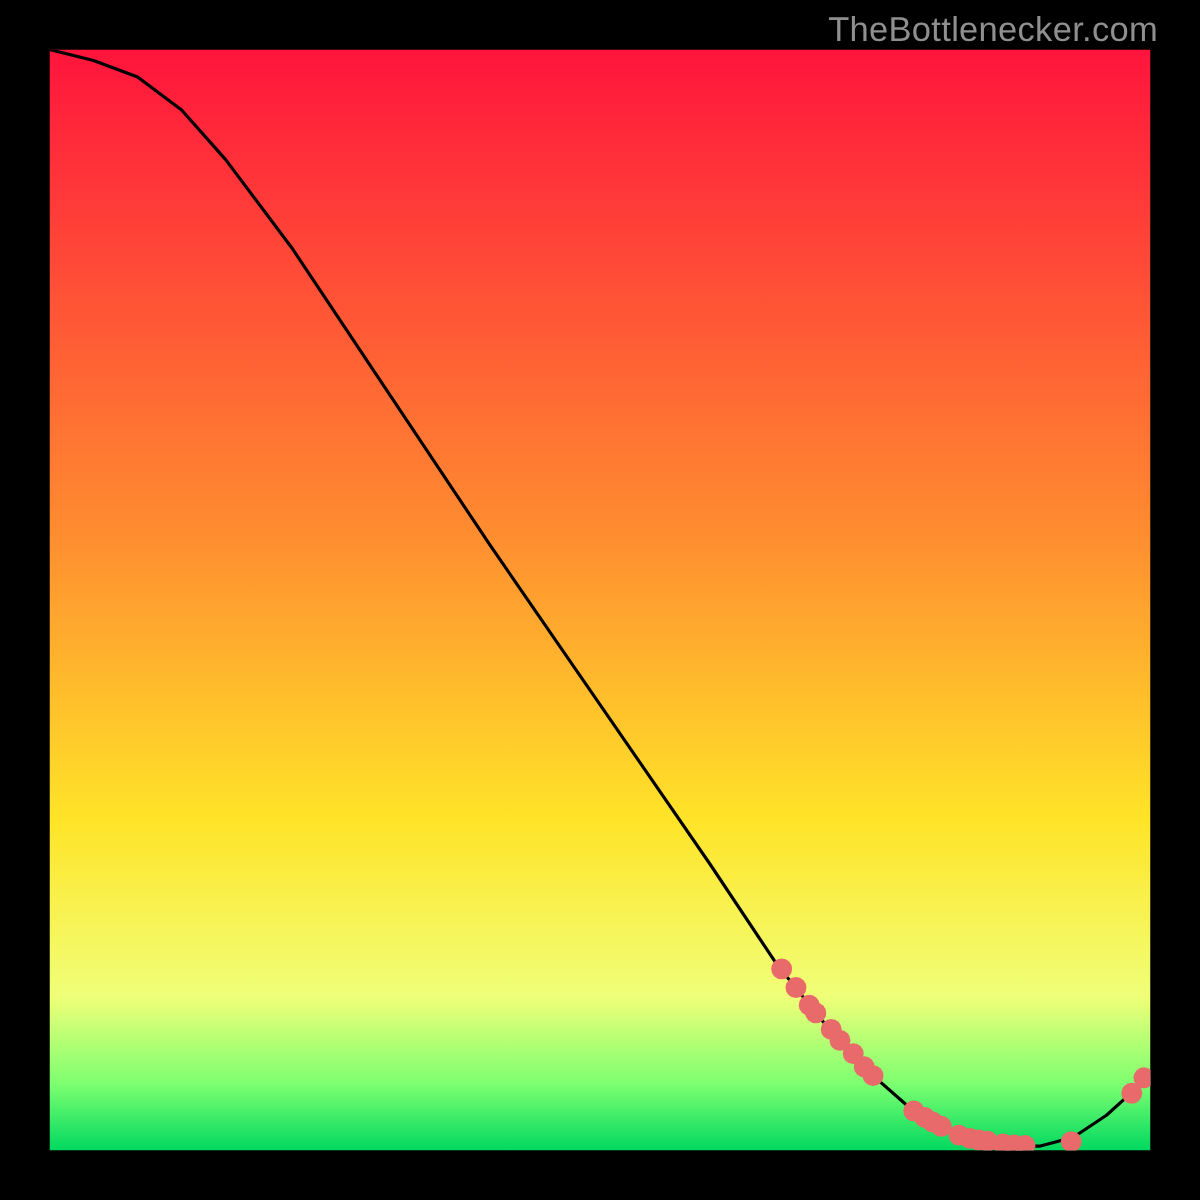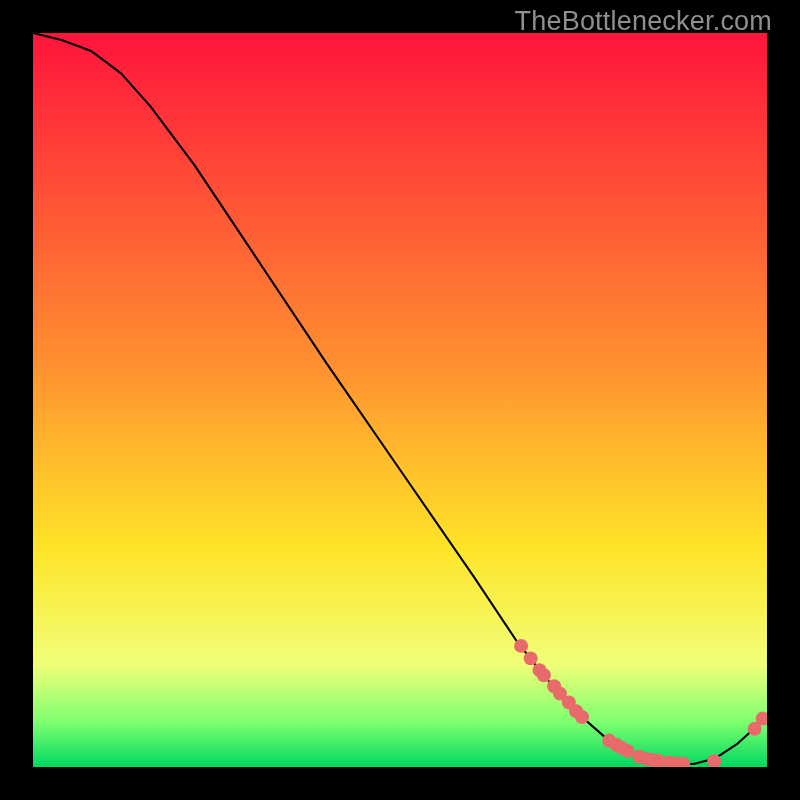--- a/index.html
+++ b/index.html
@@ -22,21 +22,21 @@
     left: 33px;
     top: 33px;
     width: 734px;
     height: 734px;
   }
   .watermark {
     position: absolute;
     top: 6px;
     right: 28px;
     color: #8f8f8f;
-    font-size: 27px;
+    font-size: 23px;
     font-weight: 400;
     letter-spacing: 0.2px;
     user-select: none;
   }
 </style>
 </head>
 <body>
 
 <div class="stage">
   <svg class="plot" viewBox="0 0 100 100" preserveAspectRatio="none">

